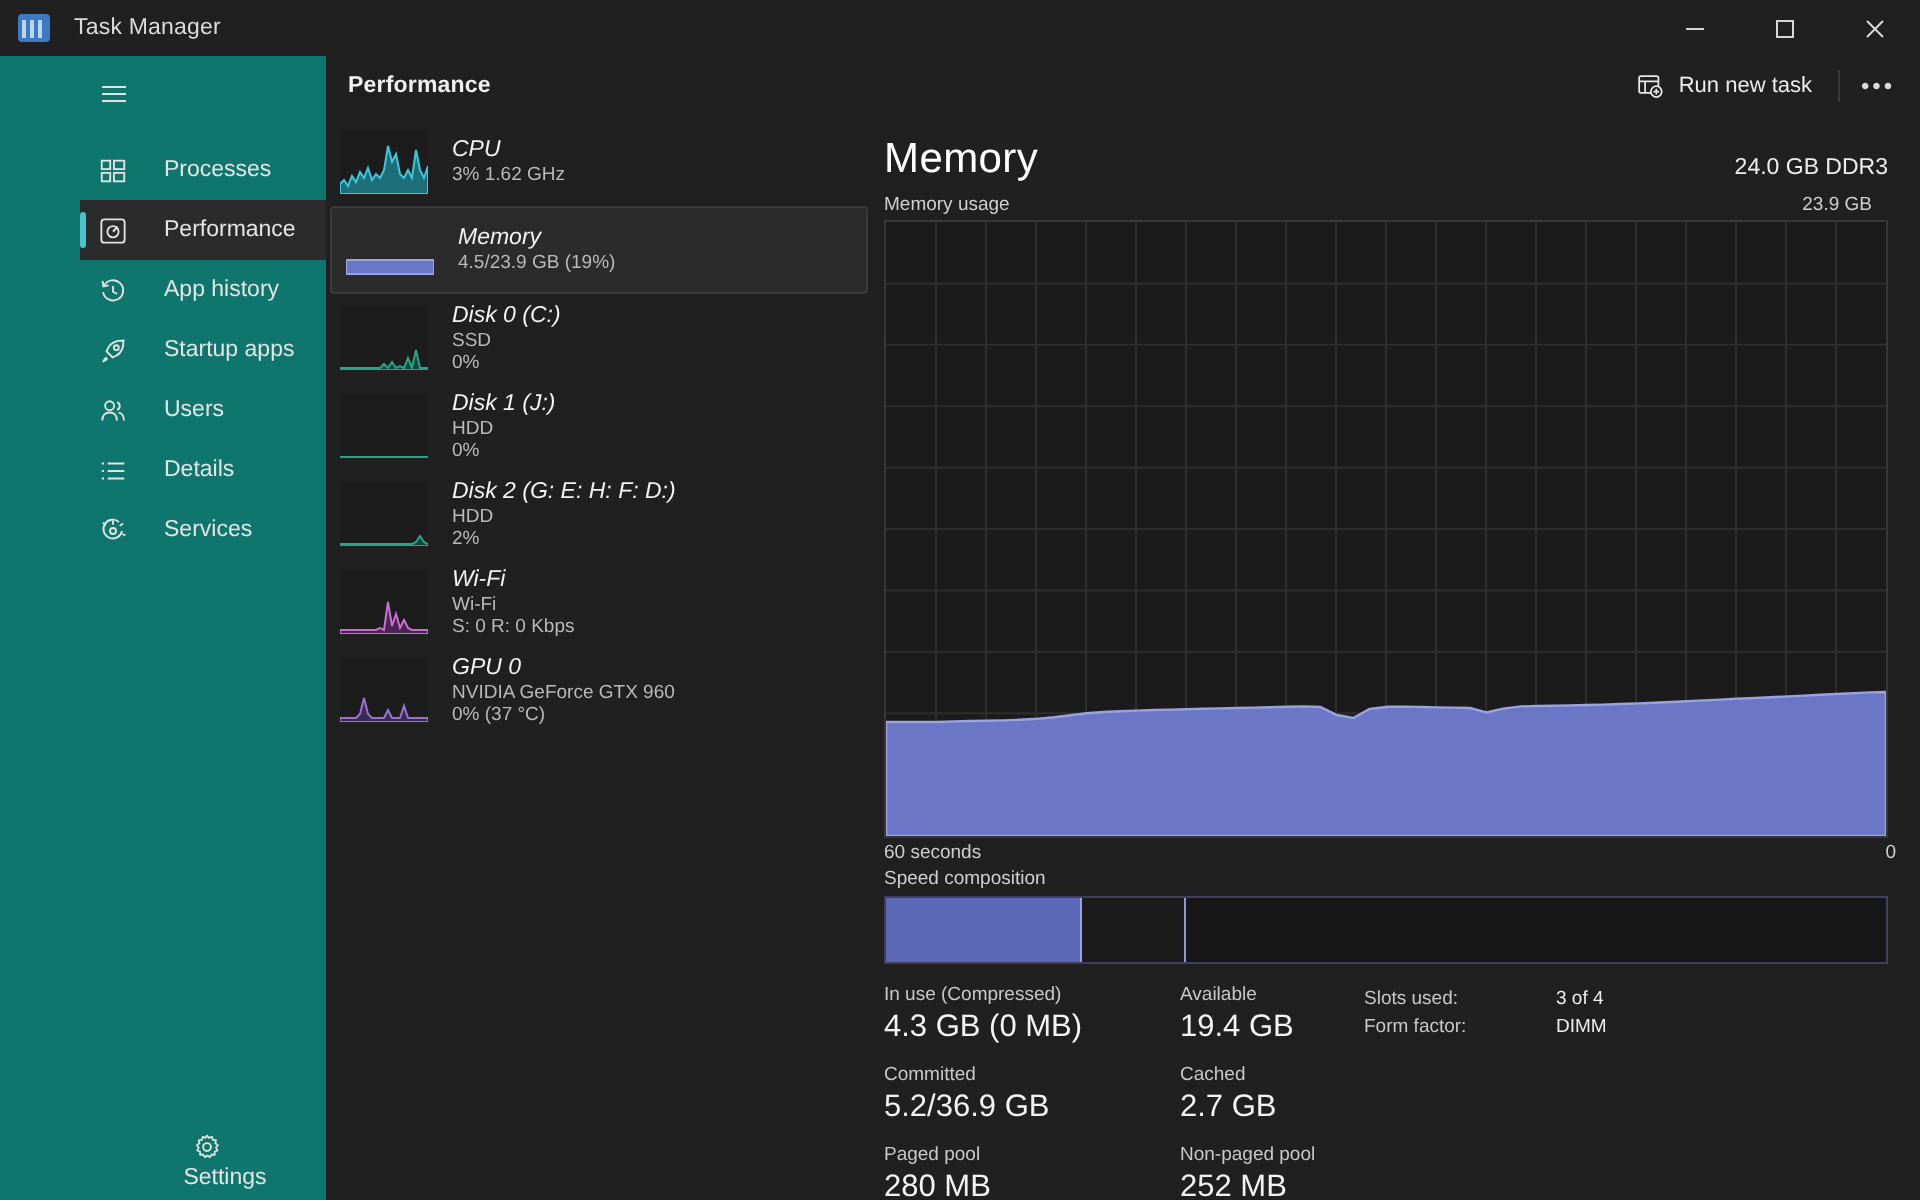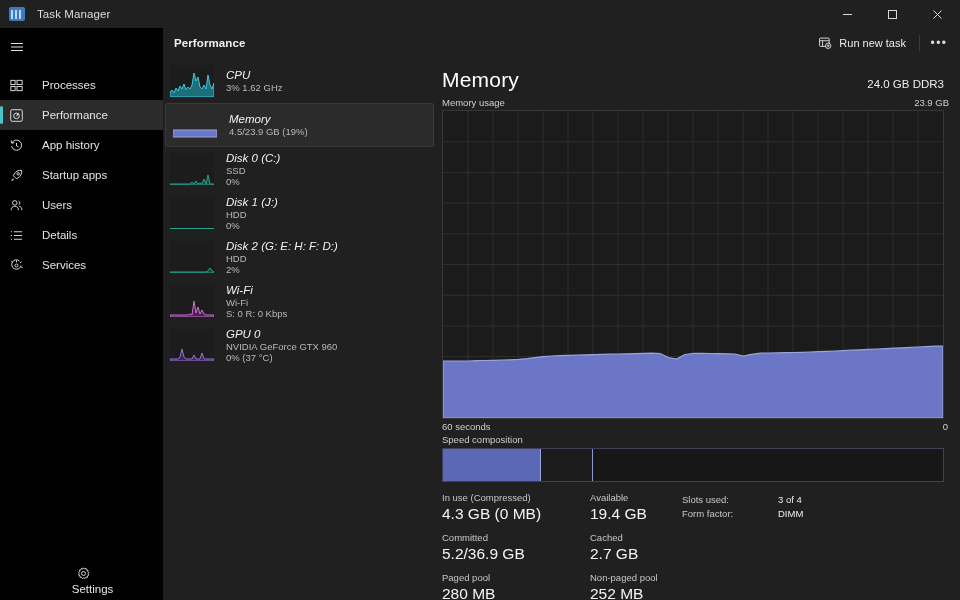--- a/index.html
+++ b/index.html
@@ -31,22 +31,22 @@
     width: 45px; height: 28px; display: flex; align-items: center; justify-content: center;
     color: #dadada;
   }
   .caption-btn svg { display: block; }
 
   
   .body { flex: 1 1 auto; display: flex; min-height: 0; }
 
   
   .nav {
-    width: 163px; flex: 0 0 163px; background: #000000;
-    display: flex; flex-direction: column; padding-top: 3px;
+    width: 163px; flex: 0 0 163px; background: #0f766e;
+    display: flex; flex-direction: column; padding-top: 3px; padding-left: 40px;
   }
   .hamburger {
     height: 32px; display: flex; align-items: center; padding-left: 9px; margin-bottom: 7px;
   }
   .hamburger svg { display:block; }
   .nav-item {
     height: 30px; display: flex; align-items: center; position: relative;
     padding-left: 9px; color: #e4e4e4; font-size: 11.5px; cursor: default;
   }
   .nav-item .nv-ico { width: 20px; flex: 0 0 20px; display:flex; align-items:center; justify-content:flex-start; }
@@ -97,21 +97,21 @@
   .dev-name { font-size: 11.5px; color: #f2f2f2; line-height: 14px; white-space: nowrap; font-style: italic; }
   .dev-sub { font-size: 9.5px; color: #b9b9b9; line-height: 11.5px; white-space: nowrap; }
 
   
   .detail { flex: 1 1 auto; position: relative; min-width: 0; padding-left: 6px; }
   .d-titlerow { display: flex; align-items: flex-end; padding: 10px 16px 0 0; }
   .d-title { font-size: 21px; color: #ffffff; line-height: 26px; font-weight: normal; letter-spacing: .2px; }
   .d-spacer { flex: 1 1 auto; }
   .d-capacity { font-size: 11.5px; color: #ededed; padding-bottom: 3px; }
 
-  .g-labelrow { display: flex; align-items: baseline; padding: 4px 11px 2px 0; }
+  .g-labelrow { display: flex; align-items: baseline; padding: 4px 24px 2px 0; }
   .g-lab { font-size: 9.5px; color: #cfcfcf; }
   .g-spacer { flex: 1 1 auto; }
 
   .graph {
     position: relative; height: 309px; margin-right: 16px;
     background: #1b1b1b; border: 1px solid #373737;
   }
   .graph .grid { position: absolute; inset: 0; }
   .graph svg.fill { position: absolute; left: 0; top: 0; }
 

